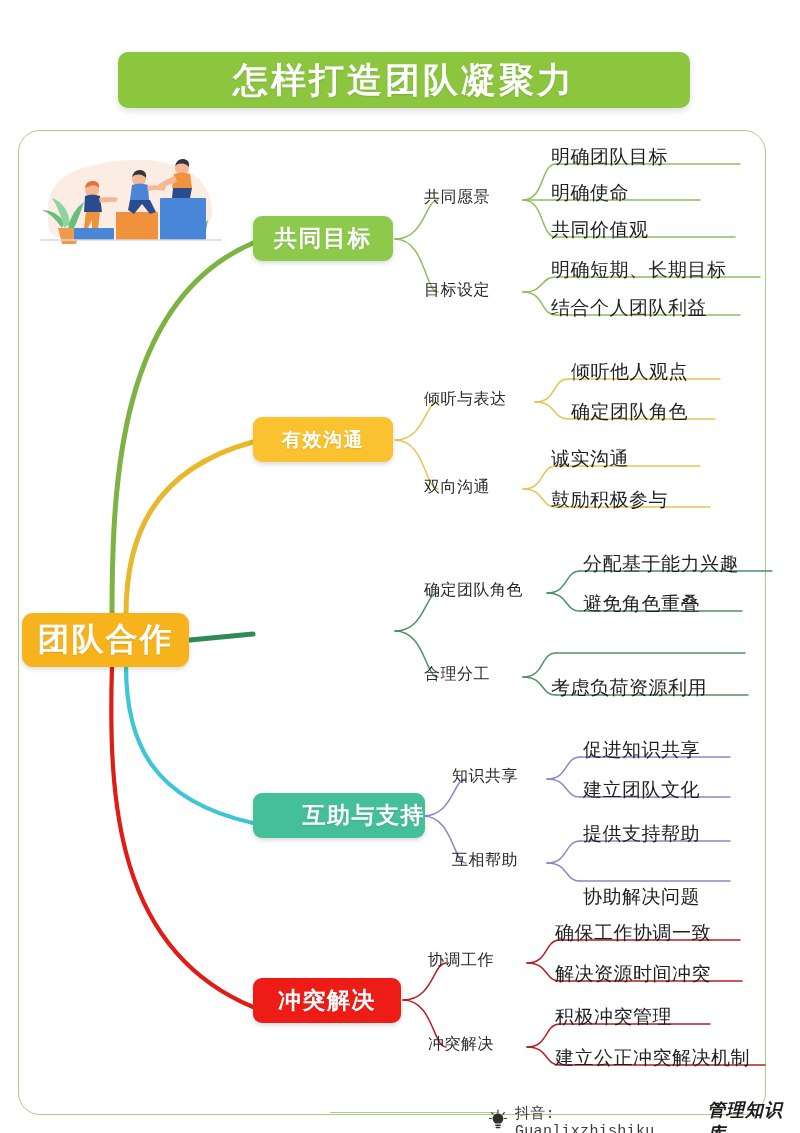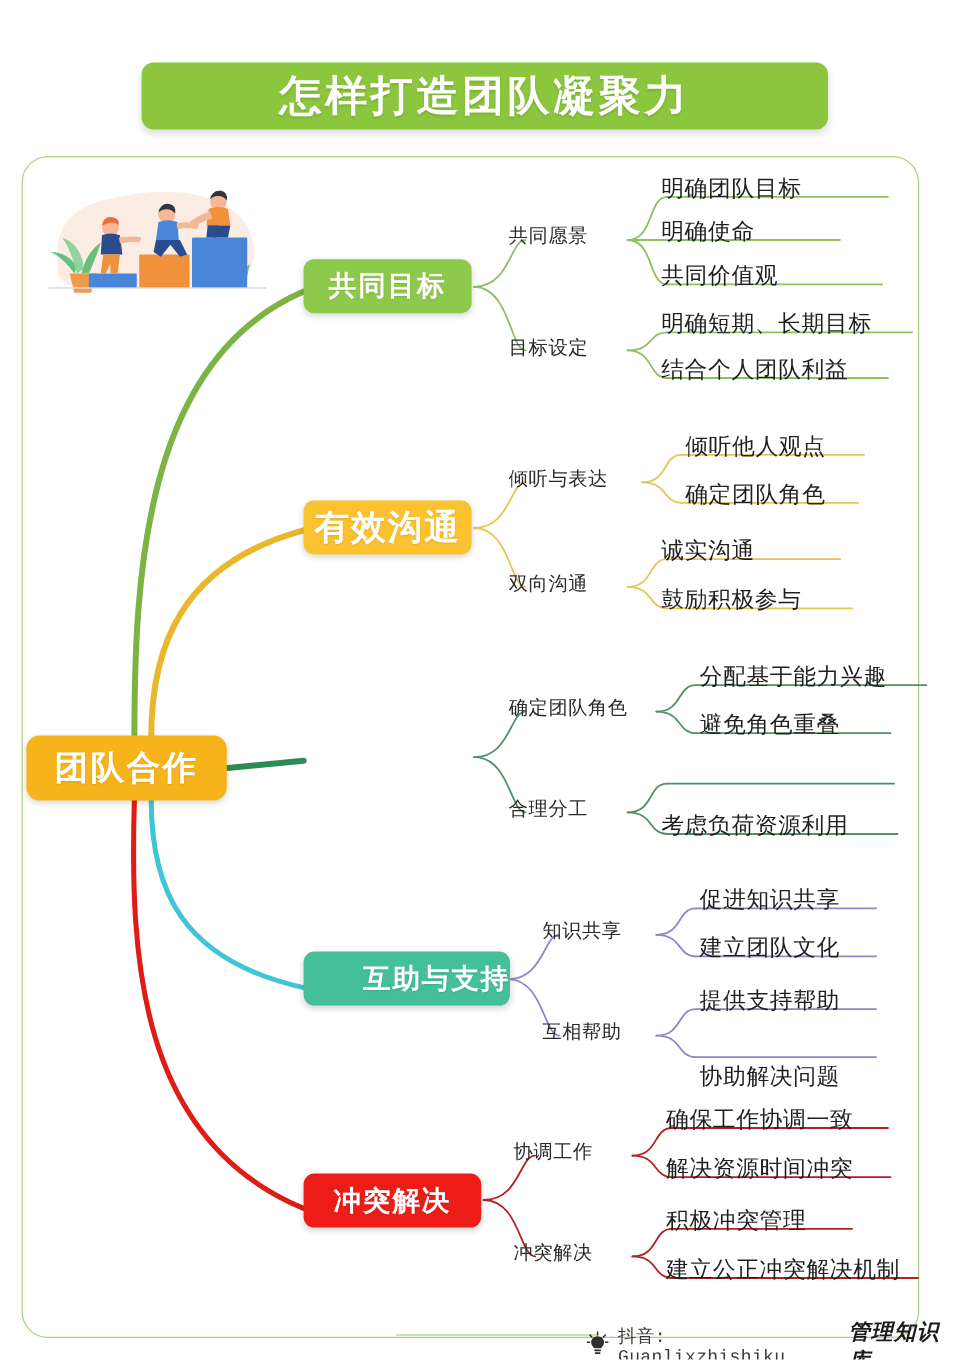--- a/index.html
+++ b/index.html
@@ -62,26 +62,26 @@
     color: #ffffff;
     font-weight: bold;
     box-shadow: 0 2px 5px rgba(0,0,0,0.16);
     white-space: nowrap;
     text-shadow: 0 1px 1.5px rgba(0,0,0,0.10);
   }
   .node.root {
     left: 22px; top: 613px;
     width: 167px; height: 54px;
     background: #F7B31C;
-    font-size: 28px;
+    font-size: 32px;
     letter-spacing: 2px;
     border-radius: 11px;
   }
   .node.b1 { left: 253px; top: 216px; width: 140px; height: 45px; background:#8DC94B; font-size:23px; letter-spacing:1.5px; }
-  .node.b2 { left: 253px; top: 417px; width: 140px; height: 45px; background:#F9C22E; font-size:29px; letter-spacing:1.5px; }
+  .node.b2 { left: 253px; top: 417px; width: 140px; height: 45px; background:#F9C22E; font-size:19px; letter-spacing:1.5px; }
   .node.b3 { left: 253px; top: 608px; width: 140px; height: 45px; background:#6BAA50; font-size:23px; letter-spacing:1.5px; }
   .node.b4 { left: 253px; top: 793px; width: 172px; height: 45px; background:#45BE9A; font-size:23px; letter-spacing:1.5px;justify-content:flex-end; }
   .node.b5 { left: 253px; top: 978px; width: 148px; height: 45px; background:#EE1C16; font-size:23px; letter-spacing:1.5px; }
 
   
   .sublabel {
     position: absolute;
     font-size: 16px;
     color: #2a2a2a;
     white-space: nowrap;

